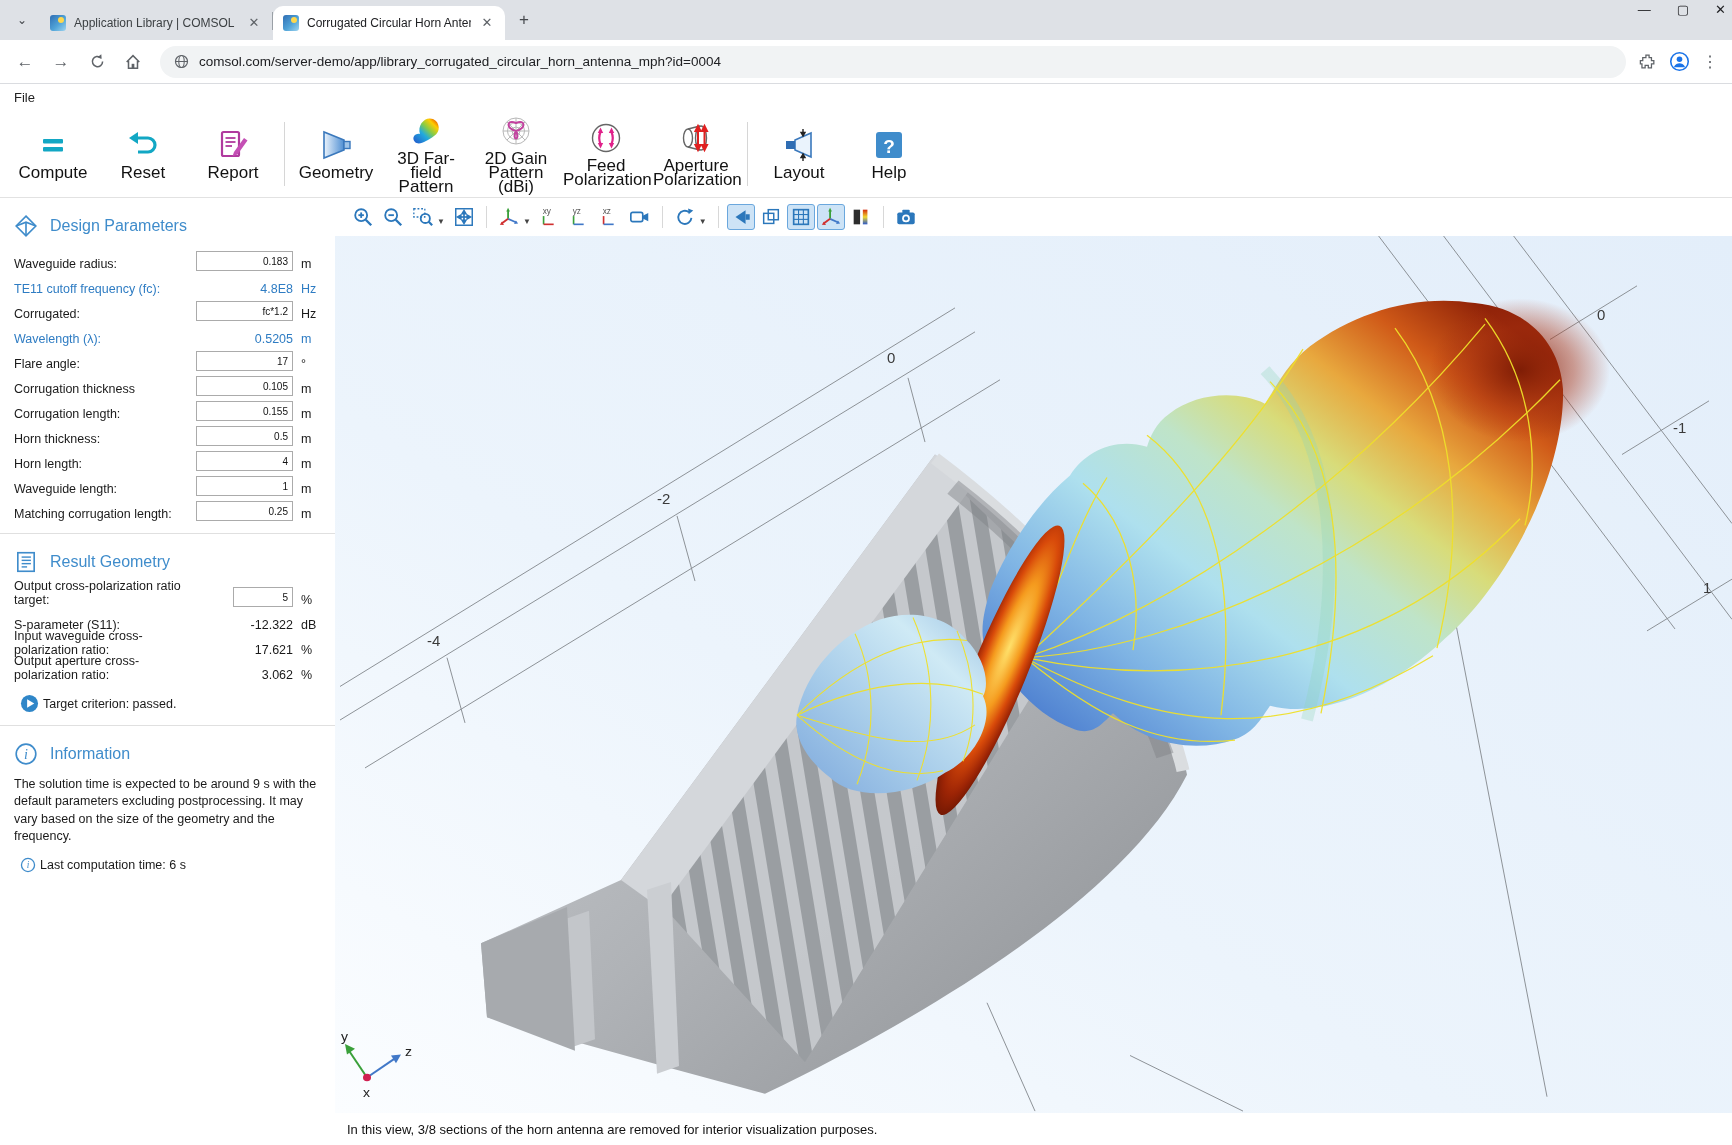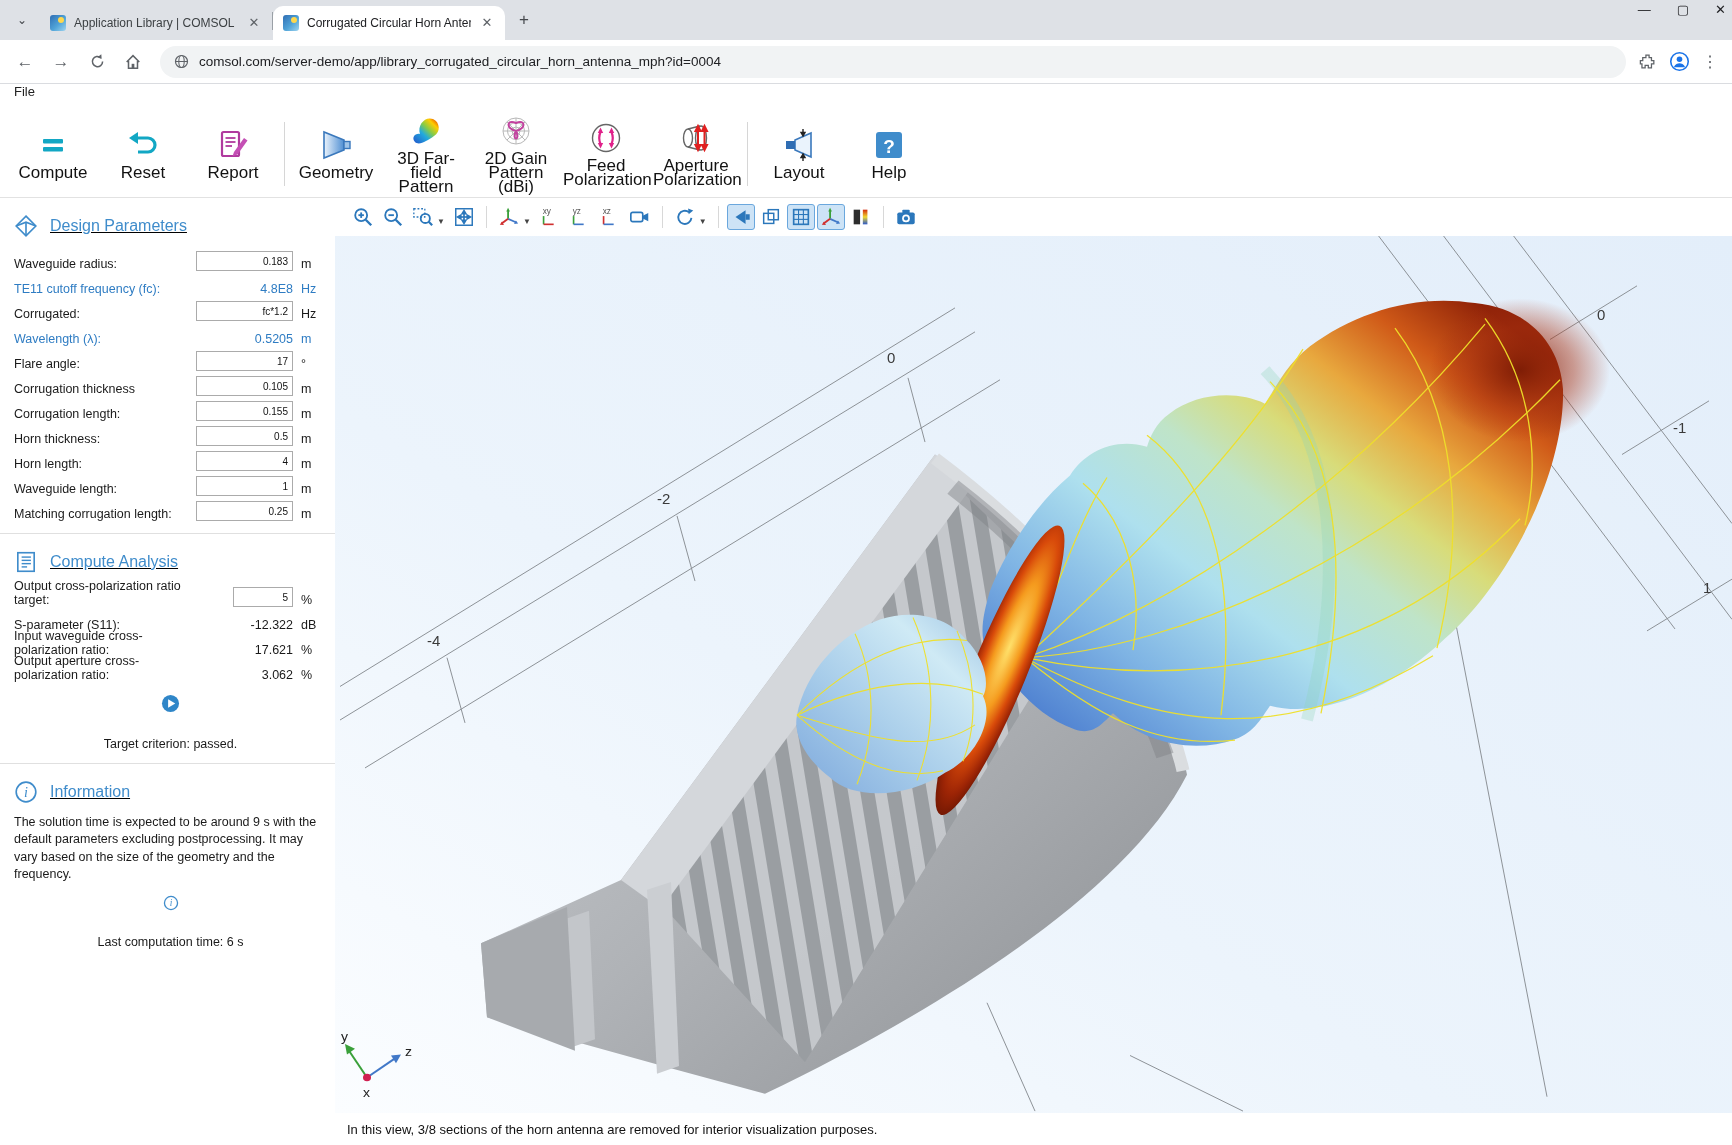--- a/index.html
+++ b/index.html
@@ -20,43 +20,43 @@
   .winctl { position:absolute; right:6px; top:2px; display:flex; gap:26px; color:#202124; font-size:13px; }
   .winctl span { cursor:default; }
 
   .navbar { height:44px; background:#fff; border-bottom:1px solid #dadce0; display:flex; align-items:center; padding:0 10px; gap:6px; }
   .navbtn { width:30px; height:30px; display:flex; align-items:center; justify-content:center; color:#5f6368; font-size:17px; border-radius:50%; }
   .urlbar { flex:1; height:32px; background:#f1f3f4; border-radius:16px; display:flex; align-items:center; padding:0 14px; gap:10px; margin:0 6px; }
   .urlbar .url { font-size:13.5px; color:#202124; }
   .chromeicons { display:flex; align-items:center; gap:12px; padding-right:4px; }
 
   
-  .menubar { height:26px; background:#fff; display:flex; align-items:flex-start; padding-left:14px; font-size:13px; color:#222; }
+  .menubar { height:26px; background:#fff; display:flex; align-items:center; padding-left:14px; font-size:13px; color:#222; }
   .ribbon { height:88px; background:#fff; border-bottom:1px solid #e2e2e2; display:flex; align-items:center; padding-left:8px; }
   .rbtn { width:90px; display:flex; flex-direction:column; align-items:center; justify-content:flex-start; gap:3px; cursor:pointer; }
   .rbtn svg { width:36px; height:36px; }
   .rbtn .rlabel { font-size:17px; color:#121212; text-align:center; line-height:14px; max-width:86px; }
   .vsep { width:1px; height:64px; background:#d6d6d6; margin:0 6px; }
 
   
   .content { flex:1; display:flex; min-height:0; }
   .sidebar { width:335px; background:#fff; padding-top:10px; overflow:hidden; }
-  .sect-head { display:flex; align-items:center; gap:12px; padding:6px 14px 8px 14px;text-decoration:underline; }
+  .sect-head { display:flex; align-items:center; gap:12px; padding:6px 14px 8px 14px; }
   .sect-head svg { width:24px; height:24px; flex:0 0 auto; }
   .sect-title { font-size:16px; color:#3f8ccb; }
   .prow { display:flex; align-items:flex-end; height:25px; padding:0 10px 0 14px; }
   .prow .plabel { flex:1; font-size:12.5px; color:#1a1a1a; }
   .prow.computed .plabel, .prow.computed .unit, .prow.computed .val-ro { color:#2e7cc3; }
   .prow input { width:97px; height:20px; border:1px solid #ababab; font-size:10px; text-align:right; padding:0 4px; color:#111; font-family:"Liberation Sans", sans-serif; background:#fff; }
   .prow input.short { width:60px; }
   .valwrap { width:97px; display:flex; justify-content:flex-end;margin-top:32px; }
   .val-ro { font-size:12.5px; color:#1a1a1a; text-align:right; }
   .unit { width:24px; margin-left:8px; font-size:12.5px; color:#1a1a1a; }
   .divider { height:1px; background:#e0e0e0; margin:12px 0 10px 0; }
-  .statusrow { display:flex; align-items:center; gap:24px; padding:12px 14px 0 20px; font-size:12.5px; color:#1a1a1a;flex-direction:column; }
+  .statusrow { display:flex; align-items:center; gap:4px; padding:12px 14px 0 20px; font-size:12.5px; color:#1a1a1a; }
   .statusrow svg { flex:0 0 auto; }
   .note { padding:2px 16px 0 14px; font-size:12.5px; color:#1a1a1a; line-height:1.38; }
 
   
   .viewport { flex:1; display:flex; flex-direction:column; min-width:0; background:#fff; }
   .gfx-toolbar { height:38px; display:flex; align-items:center; gap:2px; padding-left:14px; background:#fff; }
   .gbtn { width:28px; height:26px; display:flex; align-items:center; justify-content:center; border-radius:3px; border:1px solid transparent; cursor:pointer; }
   .gbtn svg { width:22px; height:22px; }
   .gbtn.active { background:#cde3f6; border-color:#6aa7dd; }
   .caret { font-size:8px; color:#444; margin:8px 3px 0 -2px; cursor:pointer; }
@@ -339,21 +339,21 @@
       <div class="sect-head">
         <svg viewBox="0 0 22 22">
             <rect x="3.5" y="2.5" width="15" height="17" fill="none" stroke="#3f8ccb" stroke-width="1.5"></rect>
             <g stroke="#3f8ccb" stroke-width="1.3">
               <line x1="7" y1="6.5" x2="15.5" y2="6.5"></line>
               <line x1="7" y1="9.5" x2="15.5" y2="9.5"></line>
               <line x1="7" y1="12.5" x2="15.5" y2="12.5"></line>
               <line x1="7" y1="15.5" x2="12" y2="15.5"></line>
             </g>
           </svg>
-        <span class="sect-title">Compute Analysis</span>
+        <span class="sect-title">Result Geometry</span>
       </div>
 
       <div class="prow">
         <span class="plabel">Output cross-polarization ratio target:</span>
         <span class="valwrap">
             <input class="short" value="5" style="">
           </span>
         <span class="unit">%</span>
       </div>
       <div class="prow">

